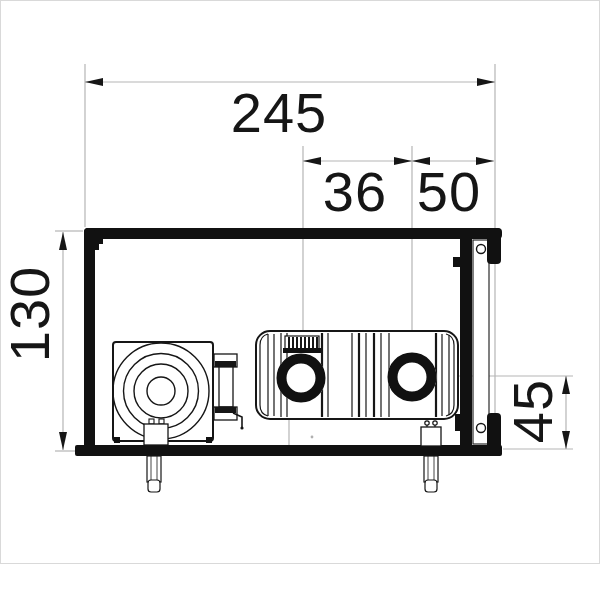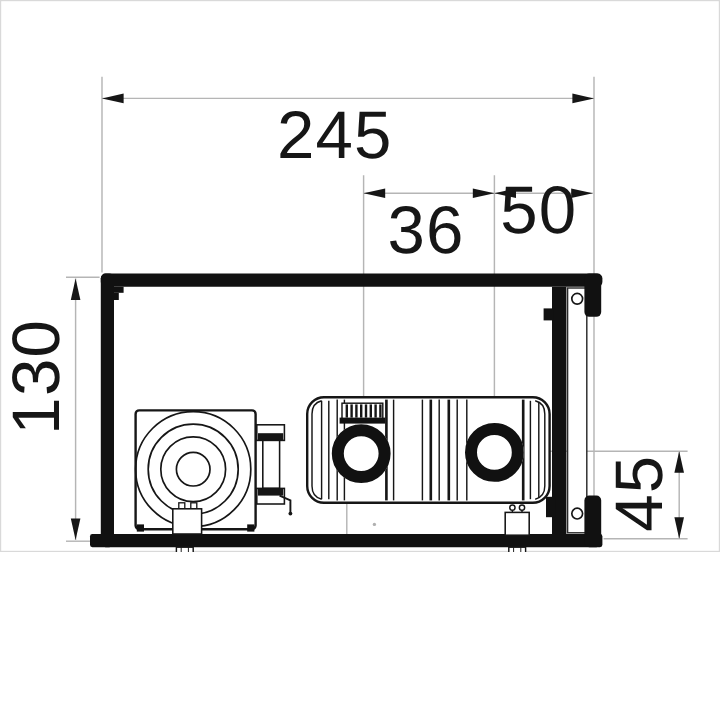--- a/index.html
+++ b/index.html
@@ -1,17 +1,17 @@
 <!DOCTYPE html>
 <html><head>
 <meta charset="utf-8">
 <style>
   html,body{margin:0;padding:0;background:#fff;}
   #canvas{
-    position:relative;width:600px;height:460px;background:#ffffff;
+    position:relative;width:600px;height:564px;background:#ffffff;
     outline:1px solid #d9d9d9;outline-offset:-1px;overflow:hidden;
     font-family:"Liberation Sans",sans-serif;
   }
   #drawing{position:absolute;left:0;top:0;}
   .dim-label{
     position:absolute;
     font-family:"Liberation Sans",sans-serif;
     font-size:56px;
     font-weight:400;
     letter-spacing:1px;
@@ -187,18 +187,18 @@
       <line x1="428" y1="456" x2="428" y2="482" stroke="#161616" stroke-width="0.8"></line>
       <line x1="434" y1="456" x2="434" y2="482" stroke="#161616" stroke-width="0.8"></line>
       <rect x="425" y="480" width="12" height="12" rx="3" fill="#ffffff" stroke="#161616" stroke-width="1.2"></rect>
     </g>
   </svg>
 
   <div class="dim-label" style="left:279px;top:113px;">245</div>
 
   <div class="dim-label" style="left:355px;top:192px;">36</div>
 
-  <div class="dim-label" style="left:449px;top:175px;">50</div>
+  <div class="dim-label" style="left:449px;top:192px;">50</div>
 
   <div class="dim-label rot" style="left:30px;top:314px;">130</div>
 
   <div class="dim-label rot" style="left:533px;top:411px;">45</div>
 </div>
 
 </body></html>

